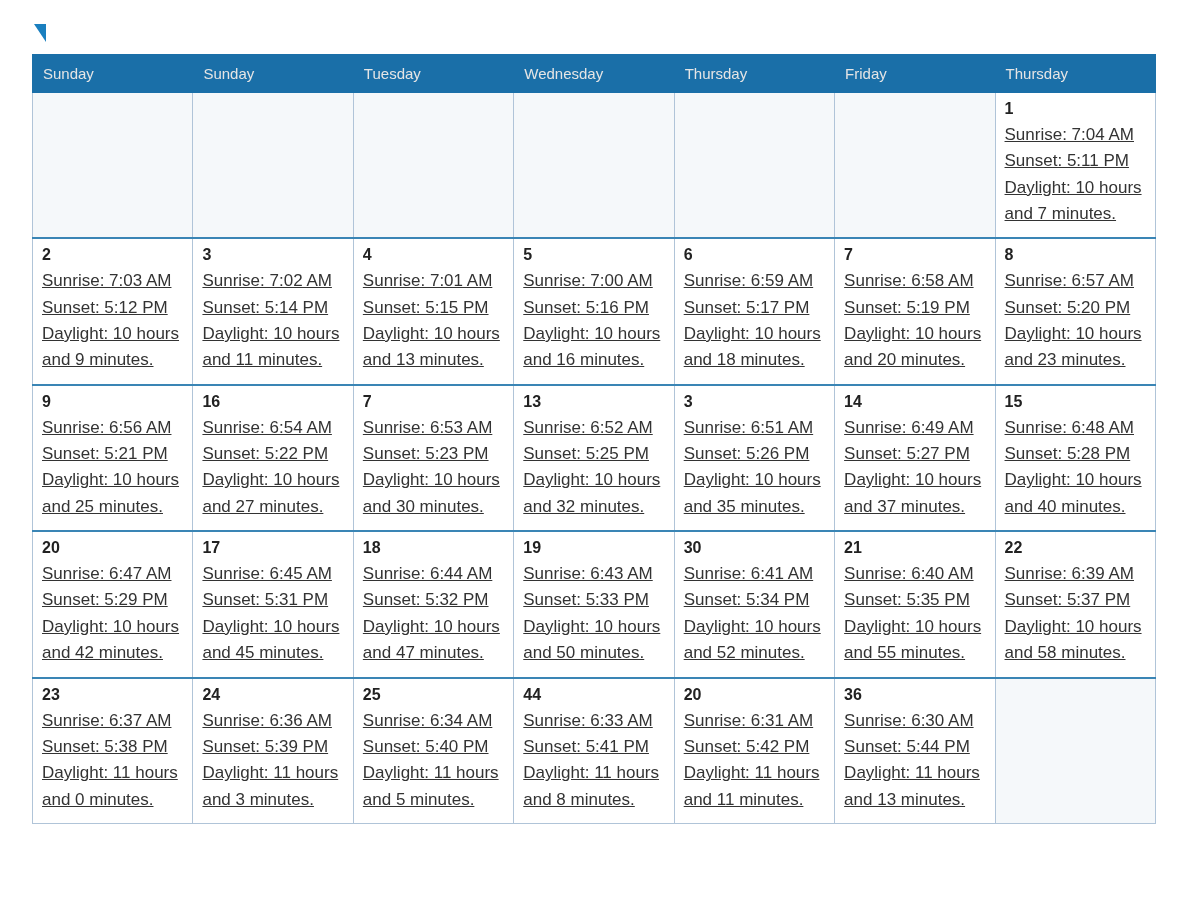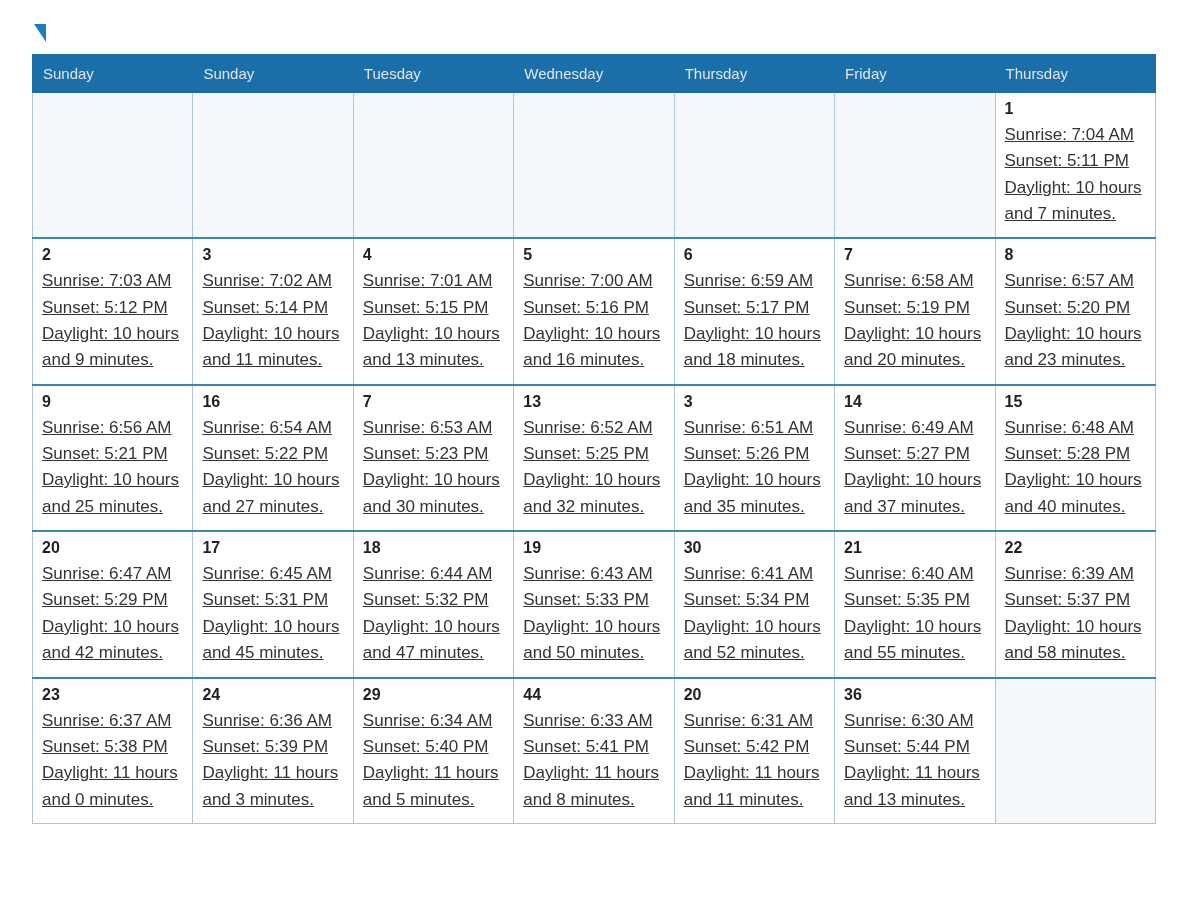--- a/index.html
+++ b/index.html
@@ -236,21 +236,21 @@
       <tr>
         <td>
           <span class="day-num">23</span>
           <div class="day-info">Sunrise: 6:37 AM<br>Sunset: 5:38 PM<br>Daylight: 11 hours and 0 minutes.</div>
         </td>
         <td>
           <span class="day-num">24</span>
           <div class="day-info">Sunrise: 6:36 AM<br>Sunset: 5:39 PM<br>Daylight: 11 hours and 3 minutes.</div>
         </td>
         <td>
-          <span class="day-num">29</span>
+          <span class="day-num">25</span>
           <div class="day-info">Sunrise: 6:34 AM<br>Sunset: 5:40 PM<br>Daylight: 11 hours and 5 minutes.</div>
         </td>
         <td>
           <span class="day-num">44</span>
           <div class="day-info">Sunrise: 6:33 AM<br>Sunset: 5:41 PM<br>Daylight: 11 hours and 8 minutes.</div>
         </td>
         <td>
           <span class="day-num">20</span>
           <div class="day-info">Sunrise: 6:31 AM<br>Sunset: 5:42 PM<br>Daylight: 11 hours and 11 minutes.</div>
         </td>

